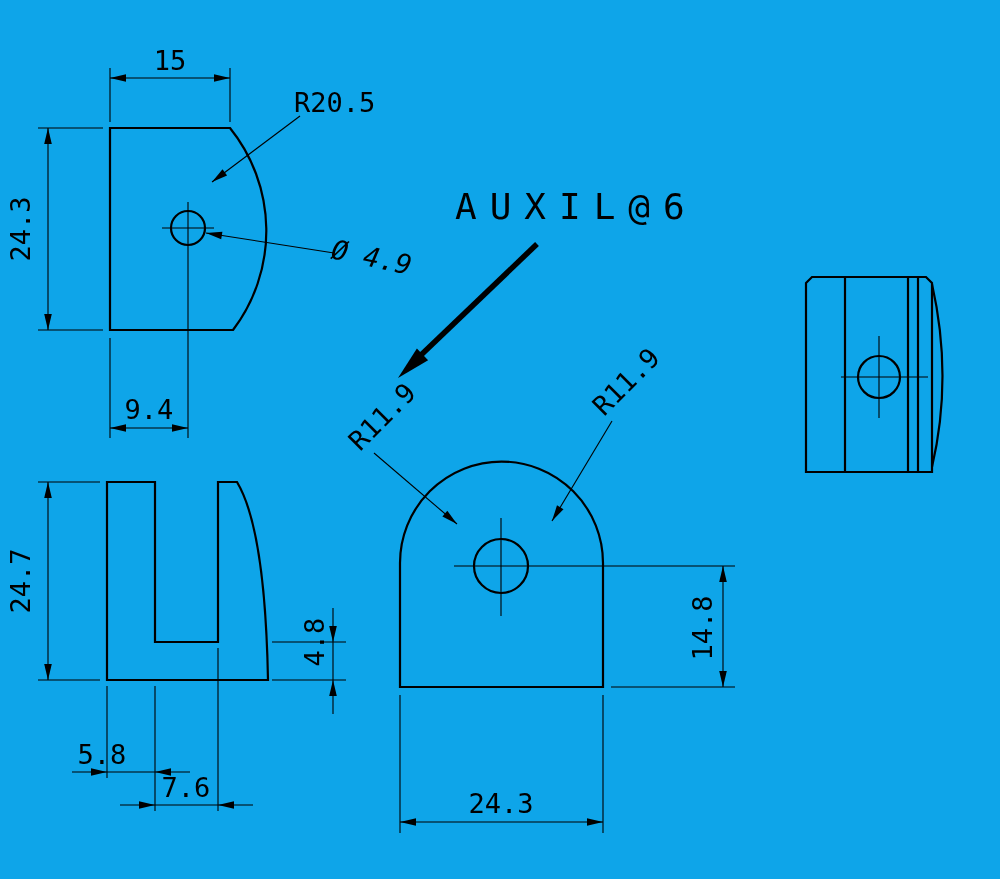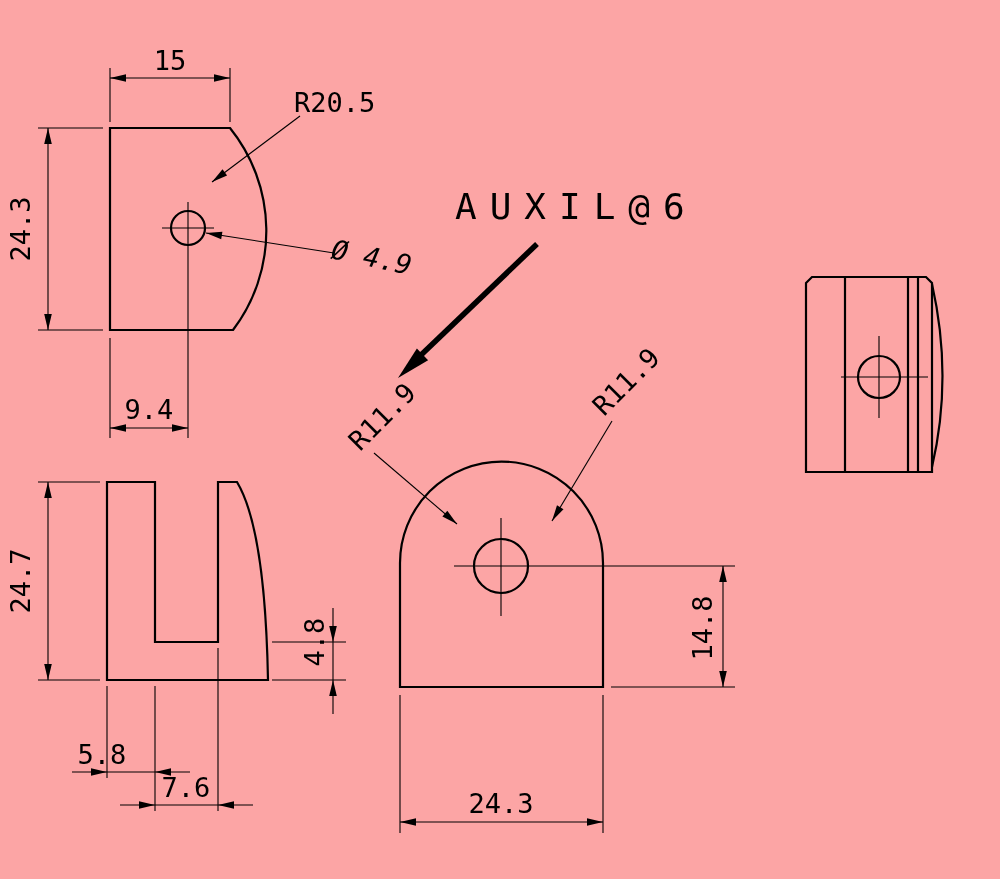--- a/index.html
+++ b/index.html
@@ -1,16 +1,16 @@
 <!DOCTYPE html>
 <html><head>
 <meta charset="utf-8">
 <style>
   html,body{margin:0;padding:0;background:#ffffff;}
-  .sheet{position:relative;width:1000px;height:879px;background:#fca5a5;overflow:hidden;}
+  .sheet{position:relative;width:1000px;height:879px;background:#0ea5e9;overflow:hidden;}
   svg{display:block;}
   .outline{fill:none;stroke:#000;stroke-width:2.2;stroke-linejoin:miter;}
   .thin{fill:none;stroke:#000;stroke-width:1.1;}
   .thick-leader{fill:none;stroke:#000;stroke-width:5.5;}
   .solid{fill:#000;stroke:none;}
   .dim-text{font-family:"DejaVu Sans Mono","Liberation Mono",monospace;font-size:27px;fill:#000;}
   .mid{text-anchor:middle;}
   .slant{font-style:italic;}
   .callout-text{font-family:"DejaVu Sans Mono","Liberation Mono",monospace;font-size:36px;letter-spacing:13px;fill:#000;}
 </style>

